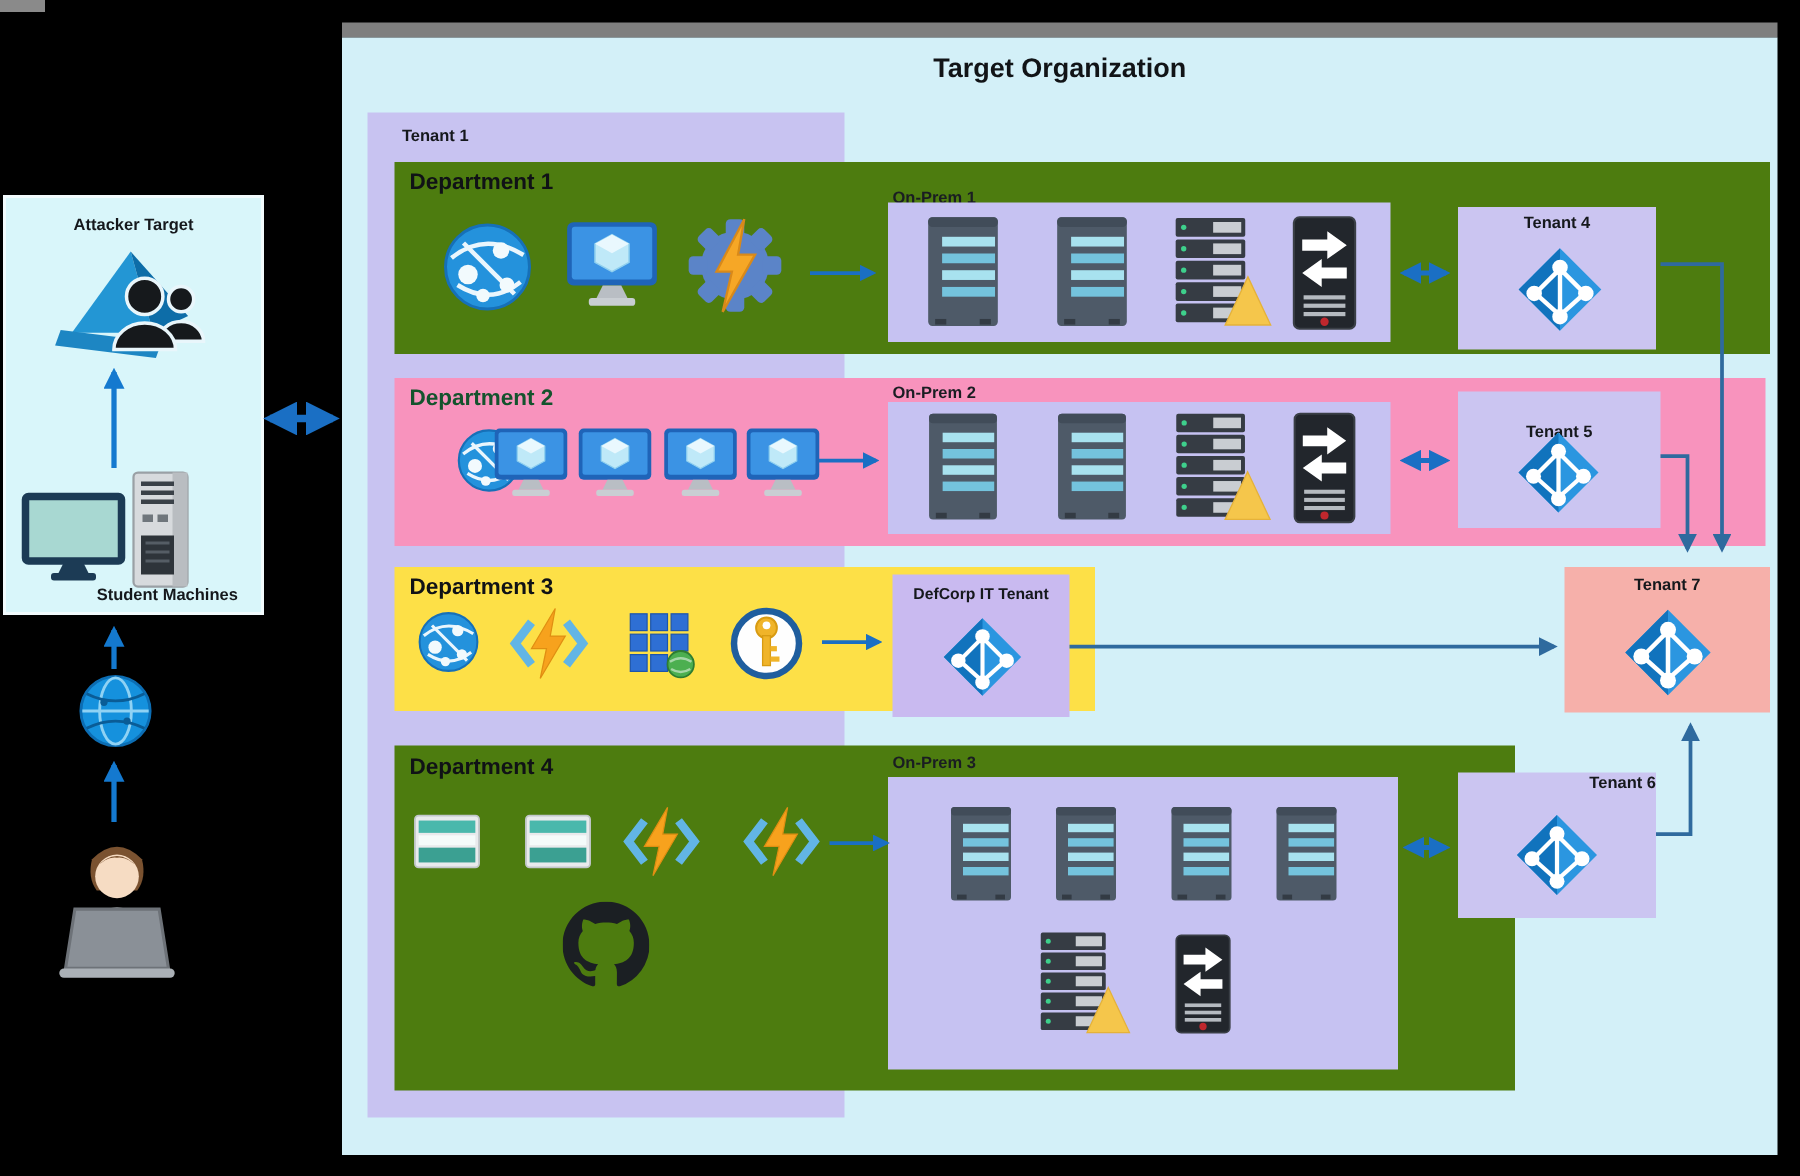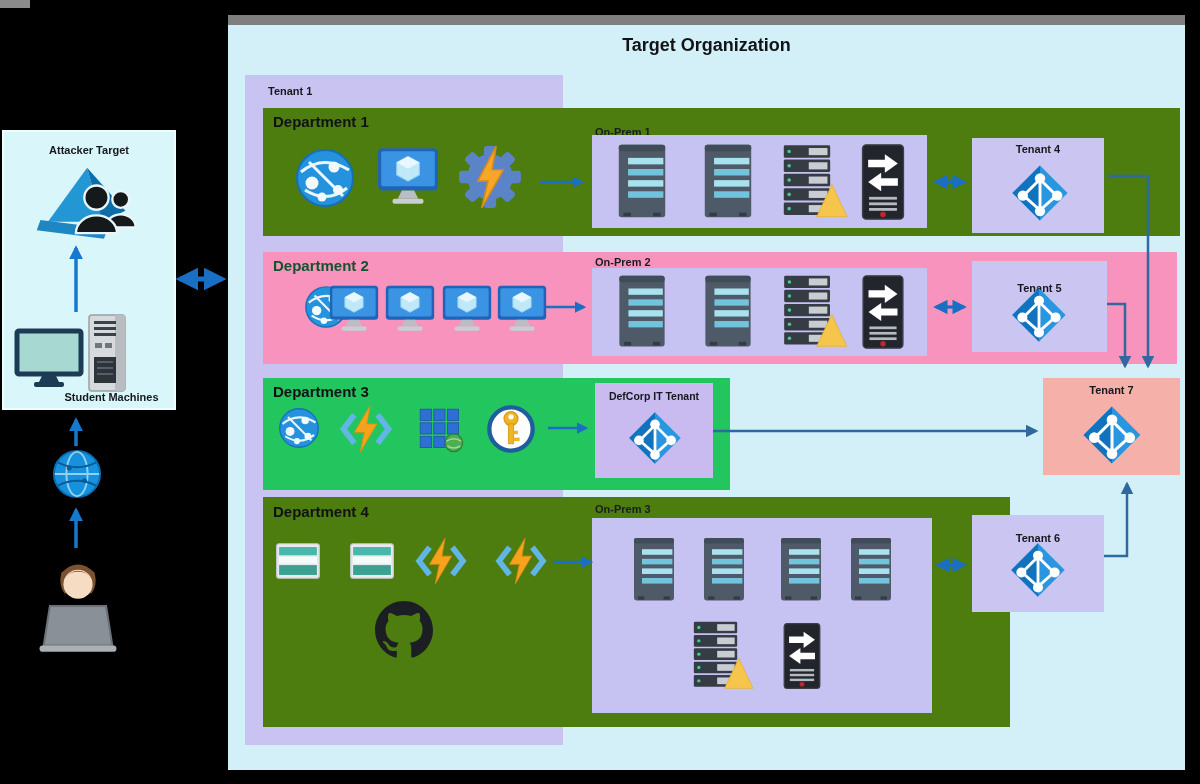--- a/index.html
+++ b/index.html
@@ -12,21 +12,21 @@
   .onprem-label{font-size:11px;font-weight:700;color:#1a1d22;}
   .center{text-align:center;left:0;right:0;}
   
   .org-box{left:228px;top:25px;width:957px;height:745px;background:#d3f0f8;}
   .top-bar{left:228px;top:15px;width:957px;height:10px;background:#7f7f7f;}
   .corner-bar{left:0;top:0;width:30px;height:8px;background:#8a8a8a;}
   .tenant1-box{left:17px;top:50px;width:318px;height:670px;background:#c8c3f1;}
   .dept{background:#4d7c0f;text-decoration:underline;}
   .dept1{left:35px;top:83px;width:917px;height:128px;}
   .dept2{left:35px;top:227px;width:914px;height:112px;background:#f893bd;}
-  .dept3{left:35px;top:353px;width:467px;height:112px;background:#22c55e;}
+  .dept3{left:35px;top:353px;width:467px;height:96px;background:#fde047;}
   .dept4{left:35px;top:472px;width:747px;height:230px;}
   .onprem-box{background:#c6c2f2;}
   .tenant-box{background:#cbc5f1;}
   .defcorp-box{background:#c9baf0;text-decoration:underline;}
   .tenant7-box{left:815px;top:353px;width:137px;height:97px;background:#f6b0aa;}
   .attacker-panel{left:2px;top:130px;width:174px;height:280px;background:#d9f6fa;
                   border:2px solid #f2fbfd;box-sizing:border-box;}
   .connectors{left:0;top:0;width:1200px;height:784px;pointer-events:none;}
   svg{display:block;}
 </style>
@@ -381,21 +381,21 @@
           </svg>
         <svg class="abs" style="left:100px;top:102px" width="62" height="70">
             <use href="#sym-rack"></use>
           </svg>
         <svg class="abs" style="left:188px;top:104px" width="44" height="68">
             <use href="#sym-sync"></use>
           </svg>
       </div>
 
       <div class="abs tenant-box" style="left:709px;top:18px;width:132px;height:97px;">
-        <div class="abs center small-label" style="top:17px;">Tenant 6</div>
+        <div class="abs center small-label" style="top:1px;text-align:right;">Tenant 6</div>
         <svg class="abs" style="left:36px;top:25px" width="60" height="60">
             <use href="#sym-ad"></use>
           </svg>
       </div>
     </div>
   </div>
 
   <div class="abs attacker-panel">
     <div class="abs center small-label" style="top:12px;">Attacker Target</div>
     <svg class="abs" style="left:26px;top:32px" width="118" height="84">

